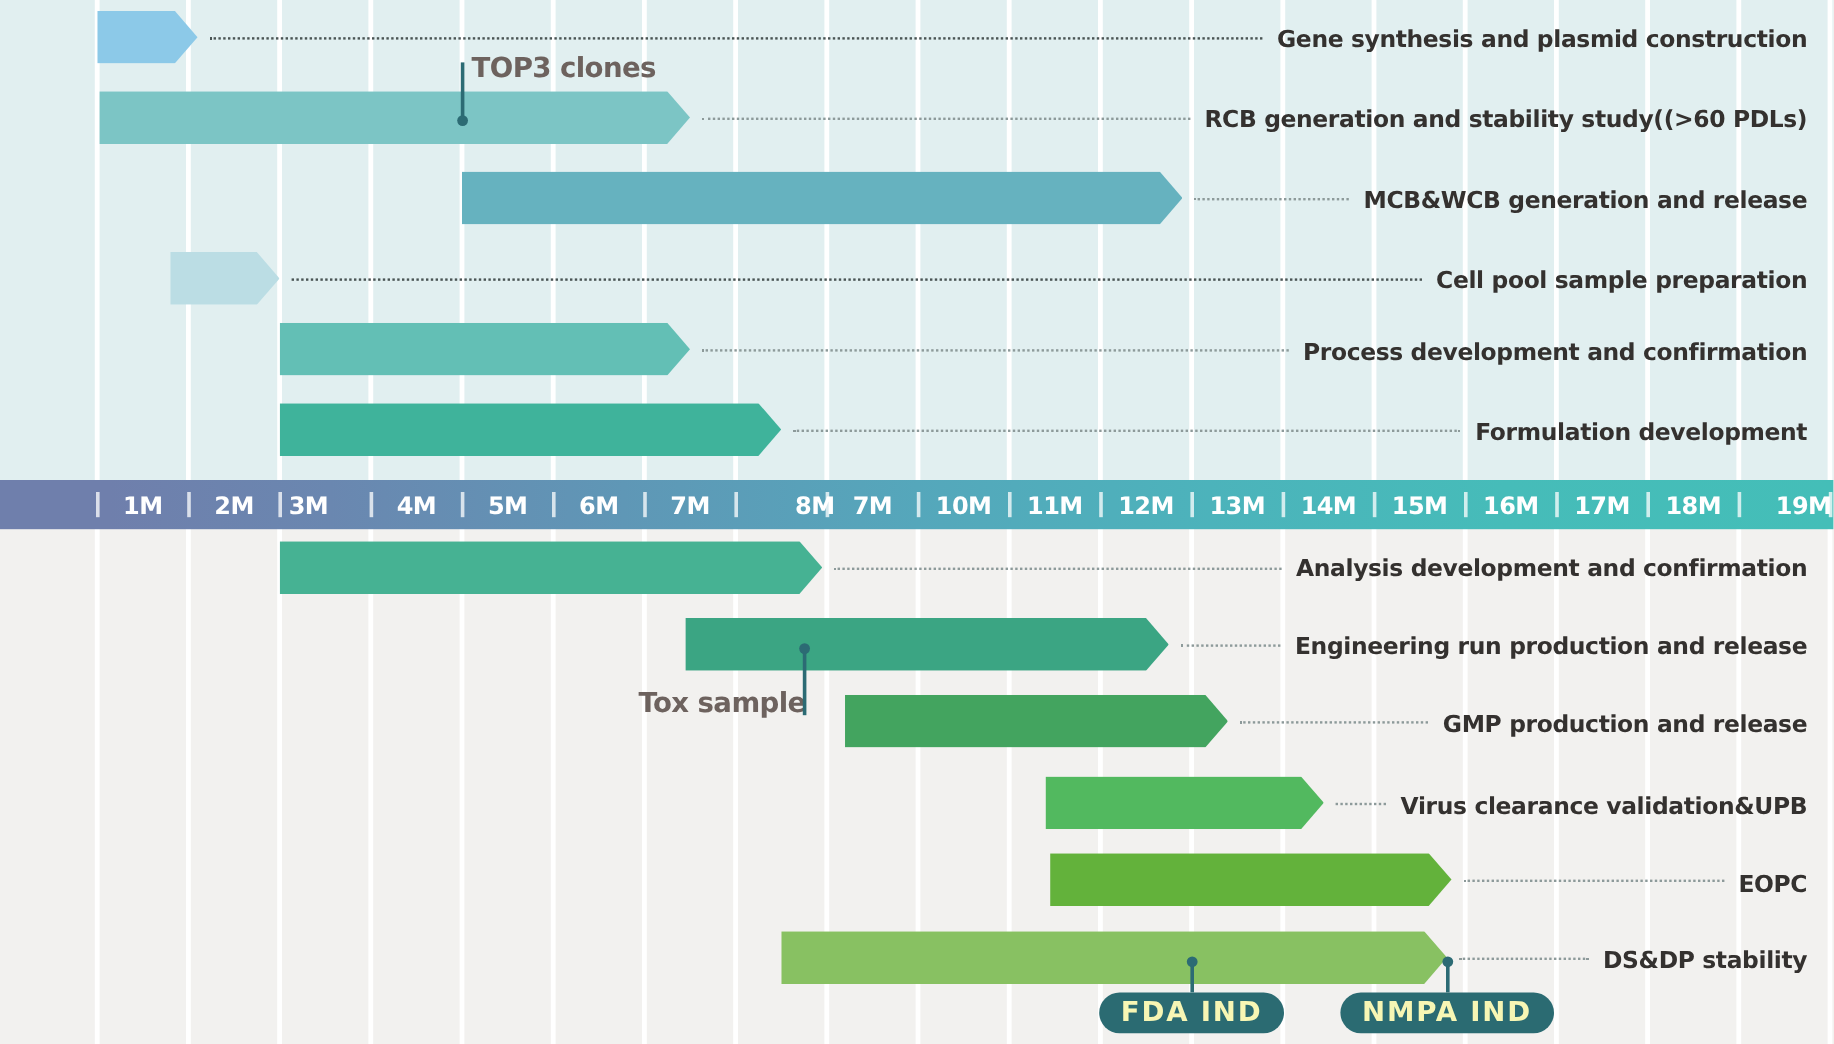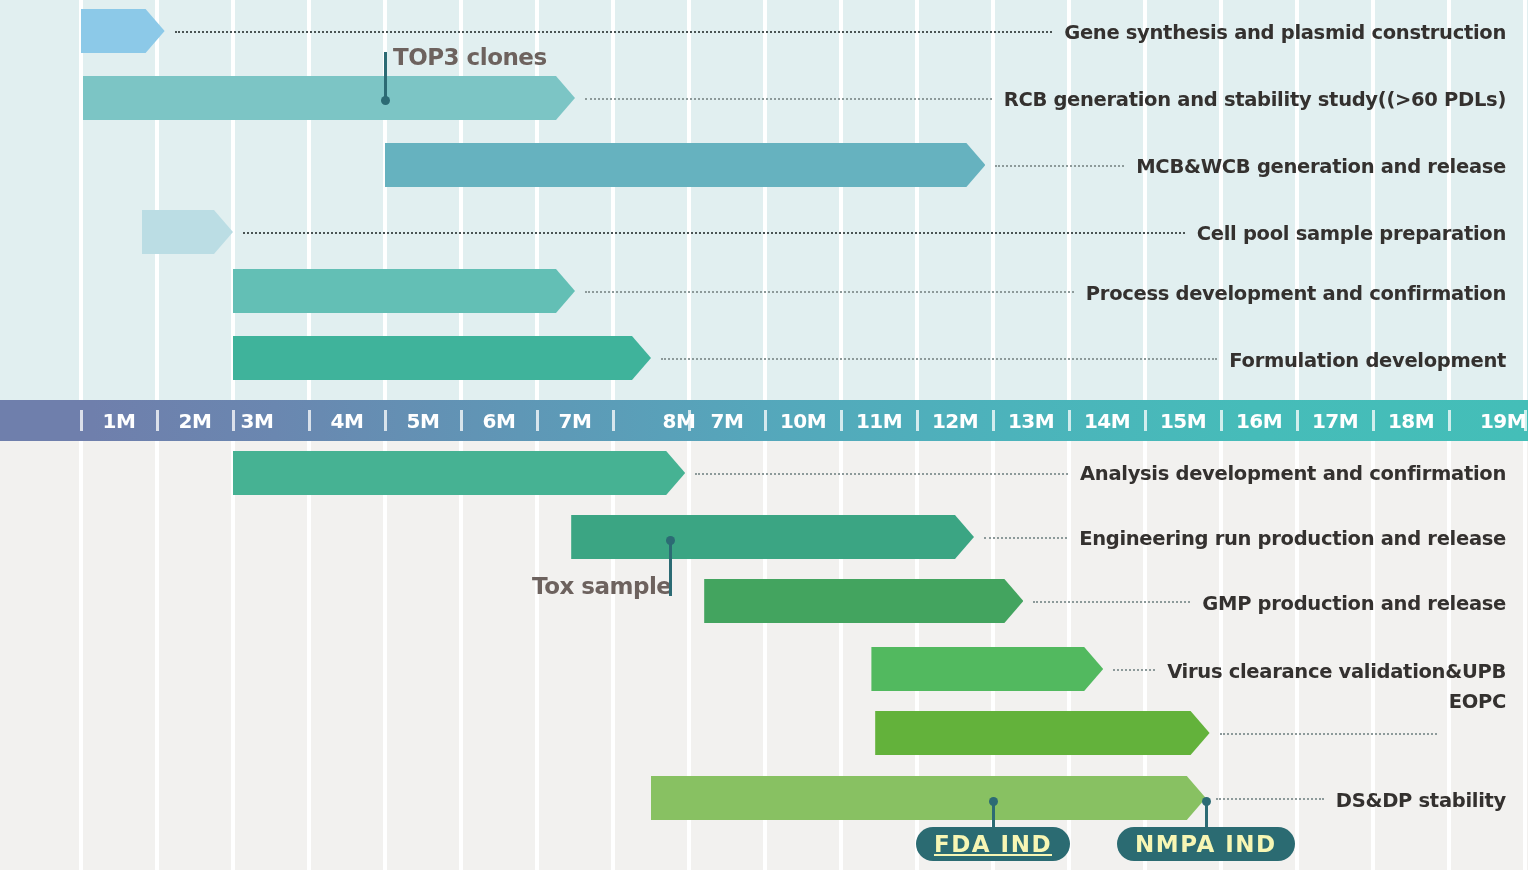--- a/index.html
+++ b/index.html
@@ -142,21 +142,21 @@
       <div class="task-label" style="top: 21px; margin-left: 16px;">Gene synthesis  and  plasmid construction</div>
       <div class="task-label" style="top: 88px;">RCB generation and stability study((&gt;60 PDLs)</div>
       <div class="task-label" style="top: 155px;">MCB&amp;WCB generation and release</div>
       <div class="task-label" style="top: 222px;">Cell pool sample preparation</div>
       <div class="task-label" style="top: 282px;">Process development and confirmation</div>
       <div class="task-label" style="top: 349px;">Formulation development</div>
       <div class="task-label" style="top: 462px;">Analysis development and confirmation</div>
       <div class="task-label" style="top: 527px;">Engineering run production and release</div>
       <div class="task-label" style="top: 592px;">GMP production and release</div>
       <div class="task-label" style="top: 660px;">Virus clearance validation&amp;UPB</div>
-      <div class="task-label" style="top: 690px;">EOPC</div>
+      <div class="task-label" style="top: 725px;">EOPC</div>
       <div class="task-label" style="top: 789px;">DS&amp;DP stability</div>
     </div>
 
   <div class="timeline" id="timeline">
       <div class="tl-cell" style="left: 81px; width: 76px;">1M</div>
       <div class="tl-sep" style="left: 80px;"></div>
       <div class="tl-cell" style="left: 157px; width: 76px;">2M</div>
       <div class="tl-sep" style="left: 156px;"></div>
       <div class="tl-cell" style="left: 219px; width: 76px;">3M</div>
       <div class="tl-sep" style="left: 232px;"></div>
@@ -199,19 +199,19 @@
       <div class="anno-text" style="left: 393px; top: 44px;">TOP3 clones</div>
       <div class="pin-line" style="left: 384px; top: 52px; height: 48px;"></div>
       <div class="pin-dot" style="left: 381px; top: 96px;"></div>
       <div class="anno-text" style="left: 532px; top: 573px;">Tox sample</div>
       <div class="pin-line" style="left: 669px; top: 540px; height: 56px;"></div>
       <div class="pin-dot" style="left: 666px; top: 536px;"></div>
     </div>
   <div id="milestones">
       <div class="pill-stem" style="left: 992px; top: 800px; height: 27px;"></div>
       <div class="pill-dot" style="left: 989px; top: 797px;"></div>
-      <div class="pill" style="top: 827px; left: 915.992px; text-decoration: underline;">FDA IND</div>
+      <div class="pill" style="top: 827px; left: 915.992px;">FDA IND</div>
       <div class="pill-stem" style="left: 1204.8px; top: 800px; height: 27px;"></div>
       <div class="pill-dot" style="left: 1201.8px; top: 797px;"></div>
       <div class="pill" style="top: 827px; left: 1117px;">NMPA IND</div>
     </div>
 
 </div>
 
 </body></html>

